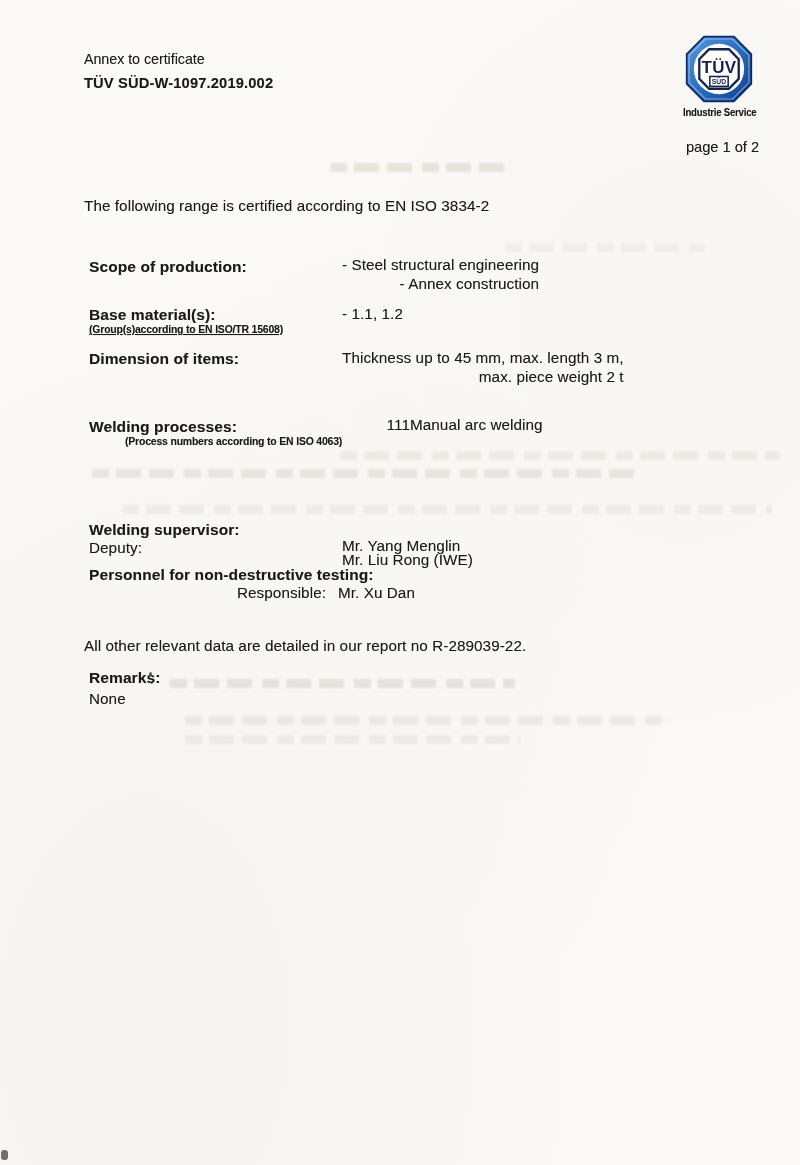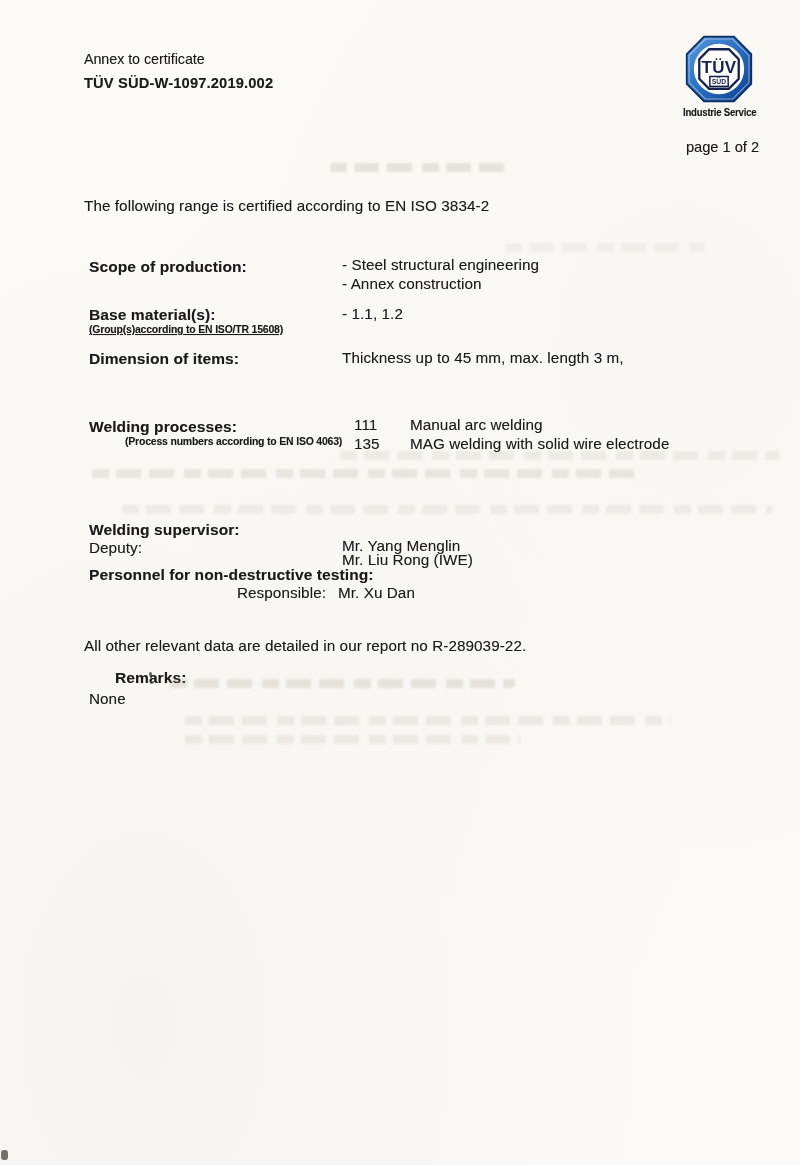--- a/index.html
+++ b/index.html
@@ -15,21 +15,21 @@
     color:#1a1a1a;
     overflow:hidden;
   }
   .abs { position:absolute; white-space:nowrap; }
   .txt { text-shadow:0.2px 0.2px 0.35px rgba(25,25,25,0.35); }
   .b { font-weight:700;text-align:center; }
   .fs14 { font-size:14.2px; }
   .fs15 { font-size:15.2px; letter-spacing:0.1px; }
   .fs155 { font-size:15.5px; letter-spacing:0.1px; }
   .sub { font-size:10.4px; font-weight:700; letter-spacing:-0.15px; }
-  .vblock { line-height:18.6px; }
+  .vblock { line-height:18.6px;text-align:right; }
   .vblock div { white-space:nowrap; }
   .proc-num { display:inline-block; width:56px;margin-left:12px; }
   
   .ghost {
     position:absolute; height:9px; border-radius:2px;
     filter:blur(1.1px);
     background:repeating-linear-gradient(90deg,
       #a79b8d 0 17px, transparent 17px 24px,
       #a79b8d 24px 49px, transparent 49px 57px,
       #a79b8d 57px 82px, transparent 82px 92px);
@@ -76,45 +76,43 @@
     <div>- Annex construction</div>
   </div>
 
   <div class="abs txt b fs155" style="left:89px; top:306px;">Base material(s):</div>
   <div class="abs txt sub" style="left:89px; top:324px;text-decoration:underline;">(Group(s)according to EN ISO/TR 15608)</div>
   <div class="abs txt fs15" style="left:342px; top:305px;">- 1.1, 1.2</div>
 
   <div class="abs txt b fs155" style="left:89px; top:350px;">Dimension of items:</div>
   <div class="abs txt fs15 vblock" style="left:342px; top:349px;">
     <div>Thickness up to 45 mm, max. length 3 m,</div>
+    <div>max. piece weight 2 t</div>
   </div>
 
   <div class="abs txt b fs155" style="left:89px; top:418px;">Welding processes:</div>
   <div class="abs txt sub" style="left:89px; top:436px;padding-left:36px;">(Process numbers according to EN ISO 4063)</div>
   <div class="abs txt fs15 vblock" style="left:342px; top:416px;">
     <div>
       <span class="proc-num">111</span><span>Manual arc welding</span>
-    </div>
-    <div>
-      <span class="proc-num">135</span><span>MAG welding with solid wire electrode</span>
     </div>
   </div>
 
   <div class="abs txt b fs155" style="left:89px; top:521px;">Welding supervisor:</div>
   <div class="abs txt fs15" style="left:342px; top:519px;margin-top:32px;">Mr. Liu Rong (IWE)</div>
   <div class="abs txt fs15" style="left:89px; top:539px;">Deputy:</div>
   <div class="abs txt fs15" style="left:342px; top:537px;">Mr. Yang Menglin</div>
 
   <div class="abs txt b fs155" style="left:89px; top:566px;">Personnel for non-destructive testing:</div>
   <div class="abs txt fs15" style="left:237px; top:584px;">Responsible:</div>
   <div class="abs txt fs15" style="left:338px; top:584px;">Mr. Xu Dan</div>
 
   <div class="abs txt fs15" style="left:84px; top:637px;">All other relevant data are detailed in our report no R-289039-22.</div>
 
-  <div class="abs txt b fs155" style="left:89px; top:669px;margin-left:26px;">Remarks:</div>
+  <div class="abs txt b fs155" style="left:89px; top:669px;">Remarks:</div>
   <div class="abs txt fs15" style="left:89px; top:690px;">None</div>
 
   <div class="ghost" style="left:330px; top:163px; width:175px; opacity:0.22;"></div>
   <div class="ghost" style="left:505px; top:243px; width:200px; opacity:0.09;"></div>
   <div class="ghost" style="left:340px; top:451px; width:440px; opacity:0.13;"></div>
   <div class="ghost" style="left:92px;  top:469px; width:545px; opacity:0.20;"></div>
   <div class="ghost" style="left:122px; top:505px; width:650px; opacity:0.12;"></div>
   <div class="ghost" style="left:170px; top:679px; width:345px; opacity:0.22;"></div>
   <div class="ghost" style="left:185px; top:716px; width:485px; opacity:0.15;"></div>
   <div class="ghost" style="left:185px; top:735px; width:335px; opacity:0.13;"></div>

